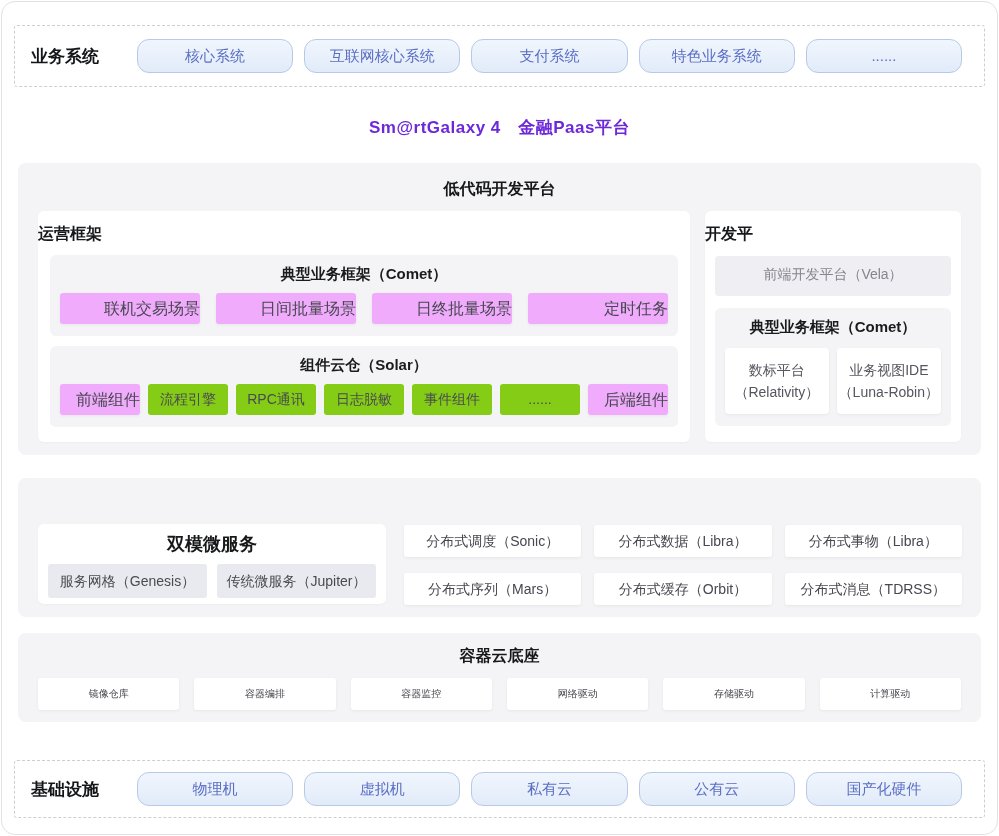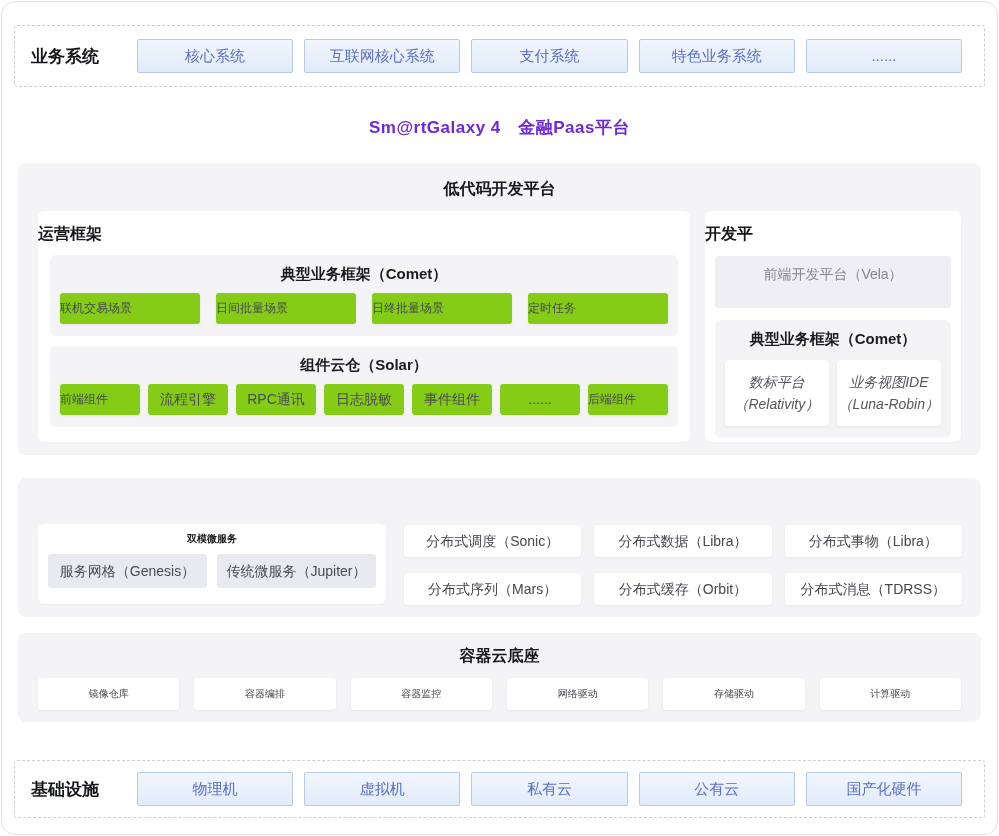--- a/index.html
+++ b/index.html
@@ -16,21 +16,21 @@
   .strip{
     position:absolute;left:14px;width:971px;box-sizing:border-box;
     border:1px dashed #cdced3;border-radius:3px;
     display:flex;align-items:center;padding:0 22px 0 16px;
   }
   .strip-label{width:106px;flex:none;font-weight:bold;font-size:17px;color:#141519;}
   .strip-btns{flex:1;display:flex;gap:11px;}
   .btn-blue{
     flex:1;height:34px;line-height:32px;text-align:center;box-sizing:border-box;
     background:linear-gradient(180deg,#f1f6fd,#e1ebf9);
-    border:1px solid #b7c9e9;border-radius:2px;
+    border:1px solid #b7c9e9;border-radius:12px;
     color:#5a6ec4;font-size:15px;cursor:pointer;white-space:nowrap;
   }
   
   .main-title{
     position:absolute;top:116px;left:0;width:100%;text-align:center;
     font-size:17px;font-weight:bold;color:#6d28d9;letter-spacing:.5px;
   }
   
   .panel{position:absolute;left:18px;width:963px;background:#f4f4f6;border-radius:8px;}
   .panel-title{text-align:center;font-weight:bold;font-size:16px;color:#17181b;}
@@ -38,45 +38,45 @@
   .lowcode{top:163px;height:292px;}
   .lowcode .panel-title{padding-top:16px;}
   .white-card{position:absolute;background:#fff;border-radius:6px;box-shadow:0 1px 2px rgba(30,30,60,.03);}
   .op-frame{left:20px;top:48px;width:652px;height:231px;}
   .card-title{padding-top:13px;font-weight:bold;font-size:16px;color:#17181b;}
   .sub-gray{margin:10px 12px 0;background:#f4f4f6;border-radius:6px;padding:10px 10px 12px;}
   .sub-title{text-align:center;font-weight:bold;font-size:15px;color:#1a1b1e;}
   .btn-row{display:flex;gap:16px;margin-top:9px;}
   .solar-row{display:flex;gap:8px;margin-top:9px;}
   .btn-white{
-    flex:1;height:31px;line-height:31px;text-align:left;background:#84cc16;
-    border-radius:3px;color:#47484f;font-size:12px;white-space:nowrap;
+    flex:1;height:31px;line-height:31px;text-align:right;background:#f0abfc;
+    border-radius:3px;color:#47484f;font-size:16px;white-space:nowrap;
     box-shadow:0 1px 3px rgba(20,20,45,.06);cursor:pointer;
   }
   .btn-lav{
     flex:1;height:31px;line-height:31px;text-align:center;background:#84cc16;
     border-radius:3px;color:#4a4b52;font-size:14px;white-space:nowrap;cursor:pointer;
   }
   .dev-frame{left:687px;top:48px;width:256px;height:231px;}
   .vela-btn{
-    margin:11px 10px 0;height:52px;line-height:36px;text-align:center;
+    margin:11px 10px 0;height:40px;line-height:36px;text-align:center;
     background:#efeff3;border-radius:4px;color:#85858d;font-size:14px;cursor:pointer;
   }
   .dev-comet{margin:12px 10px 0;background:#f4f4f6;border-radius:6px;padding:10px 10px 12px;}
   .two-col{display:flex;gap:8px;margin-top:11px;}
   .btn-two-line{
     flex:1;background:#fff;border-radius:4px;padding:11px 2px;text-align:center;
     color:#55565e;font-size:14px;line-height:22px;
-    box-shadow:0 1px 3px rgba(20,20,45,.06);cursor:pointer;white-space:nowrap;font-style:italic;
+    box-shadow:0 1px 3px rgba(20,20,45,.06);cursor:pointer;white-space:nowrap;
   }
   
   .dist{top:478px;height:139px;}
   .dist .panel-title{padding-top:14px;}
   .dual{left:20px;top:46px;width:348px;height:80px;}
-  .dual-title{padding-top:8px;text-align:center;font-weight:bold;font-size:10px;}
+  .dual-title{padding-top:8px;text-align:center;font-weight:bold;font-size:18px;}
   .dual-row{display:flex;gap:10px;margin:8px 10px 0;}
   .dual-btn{
     flex:1;height:34px;line-height:34px;text-align:center;background:#e9e9f0;
     border-radius:3px;color:#4a4b52;font-size:14px;white-space:nowrap;cursor:pointer;
   }
   .dist-grid{
     position:absolute;left:386px;top:47px;right:19px;
     display:grid;grid-template-columns:1fr 1fr 1fr;gap:16px 13px;
   }
   .dist-btn{

